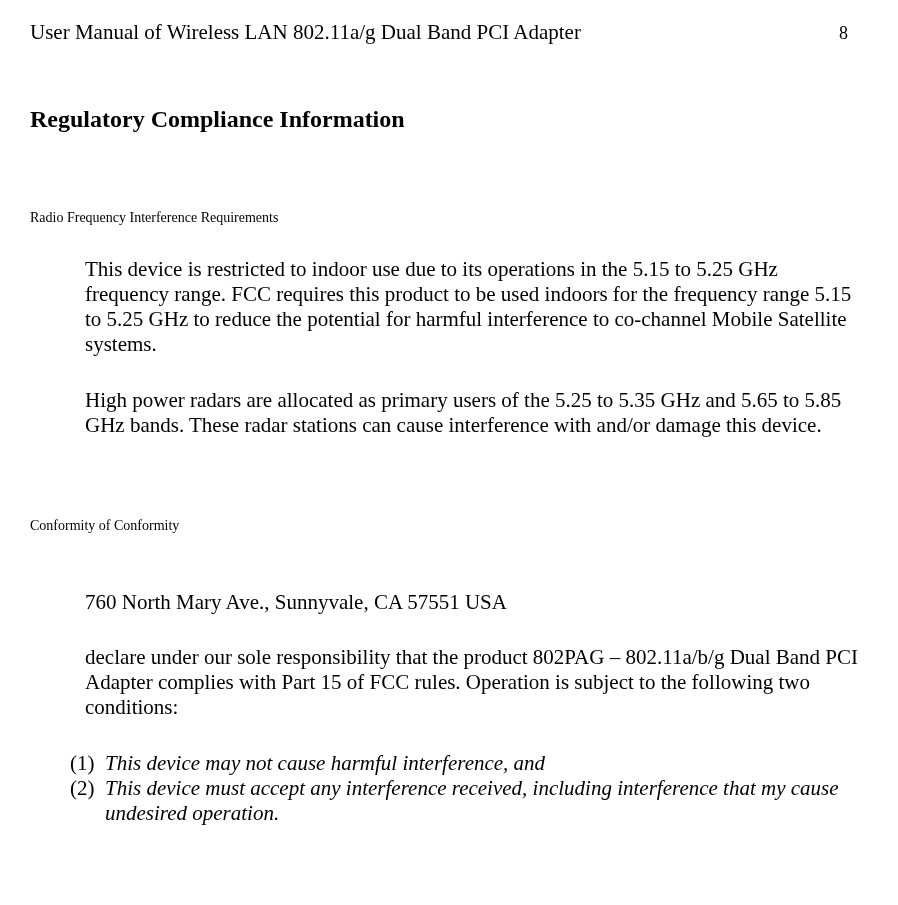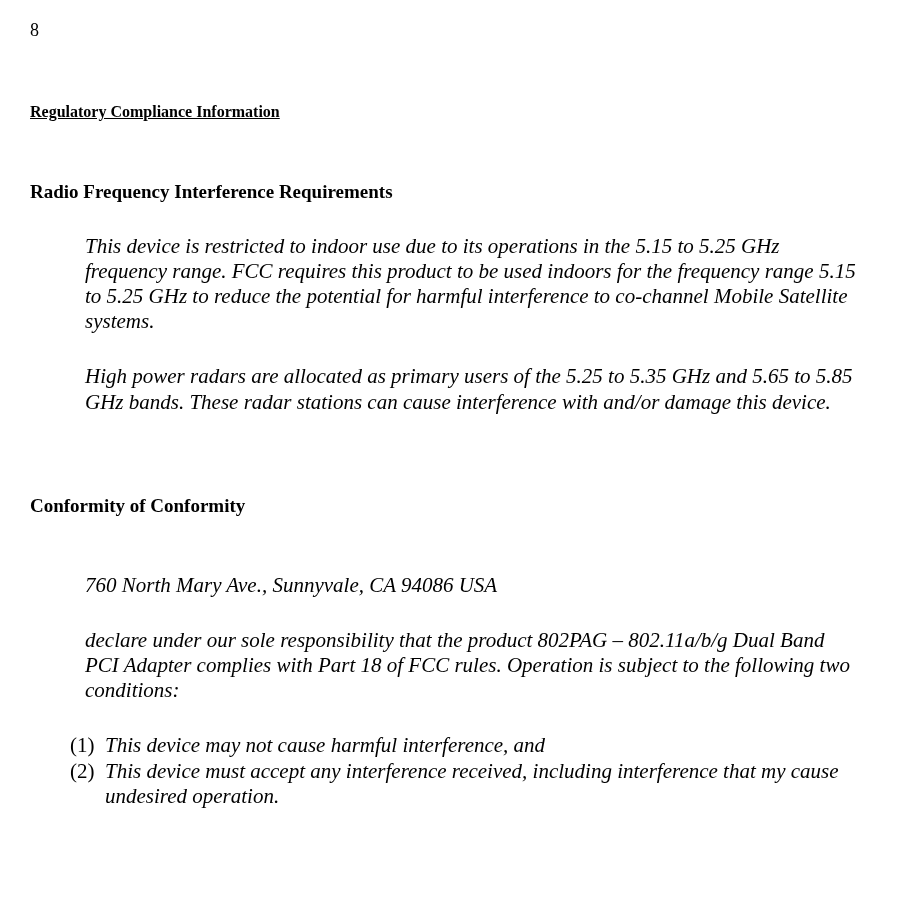--- a/index.html
+++ b/index.html
@@ -19,37 +19,35 @@
       margin-bottom: 60px;
     }
     .header-title {
       font-size: 21px;
     }
     .page-number {
       font-size: 18px;
       padding-right: 20px;
     }
     .section-title {
-      font-size: 16px;
+      font-size: 24px;
       font-weight: bold;
-      text-decoration: underline;
-      margin-bottom: 60px;
+      margin-bottom: 76px;
     }
     .subsection-title {
-      font-size: 19px;
-      font-weight: bold;
+      font-size: 14px;
+      font-weight: normal;
       margin-bottom: 30px;
     }
     .indented {
       margin-left: 55px;
       margin-right: 10px;
     }
     .paragraph {
       margin-bottom: 30px;
-      font-style: italic;
     }
     .paragraph.last {
       margin-bottom: 80px;
     }
     .list {
       margin-left: 40px;
     }
     .list-item {
       display: flex;
     }
@@ -58,39 +56,40 @@
     }
     .list-content {
       flex: 1;
       font-style: italic;
     }
   </style>
 </head>
 <body>
 
 <div class="header">
+  <span class="header-title">User Manual of Wireless LAN 802.11a/g Dual Band PCI Adapter</span>
   <span class="page-number">8</span>
 </div>
 
 <div class="section-title">Regulatory Compliance Information</div>
 
 <div class="subsection-title">Radio Frequency Interference Requirements</div>
 
 <div class="indented paragraph">This device is restricted to indoor use due to its operations in the 5.15 to 5.25 GHz frequency range.  FCC requires this product to be used indoors for the frequency range 5.15 to 5.25 GHz to reduce the potential for harmful interference to co-channel Mobile Satellite systems.</div>
 
 <div class="indented paragraph last">High power radars are allocated as primary users of the 5.25 to 5.35 GHz and 5.65 to 5.85 GHz bands.  These radar stations can cause interference with and/or damage this device.</div>
 
 <div class="subsection-title">Conformity of Conformity</div>
 
 <div class="indented paragraph">
   <br>
-  <span>760 North Mary Ave., Sunnyvale, CA 94086 USA</span>
+  <span>760 North Mary Ave., Sunnyvale, CA 57551 USA</span>
 </div>
 
-<div class="indented paragraph">declare under our sole responsibility that the product 802PAG – 802.11a/b/g Dual Band PCI Adapter complies with Part 18 of FCC rules.  Operation is subject to the following two conditions:</div>
+<div class="indented paragraph">declare under our sole responsibility that the product 802PAG – 802.11a/b/g Dual Band PCI Adapter complies with Part 15 of FCC rules.  Operation is subject to the following two conditions:</div>
 
 <div class="indented list">
   <div class="list-item">
     <span class="list-marker">(1)</span>
     <span class="list-content">This device may not cause harmful interference, and</span>
   </div>
   <div class="list-item">
     <span class="list-marker">(2)</span>
     <span class="list-content">This device must accept any interference received, including interference that my cause undesired operation.</span>
   </div>

